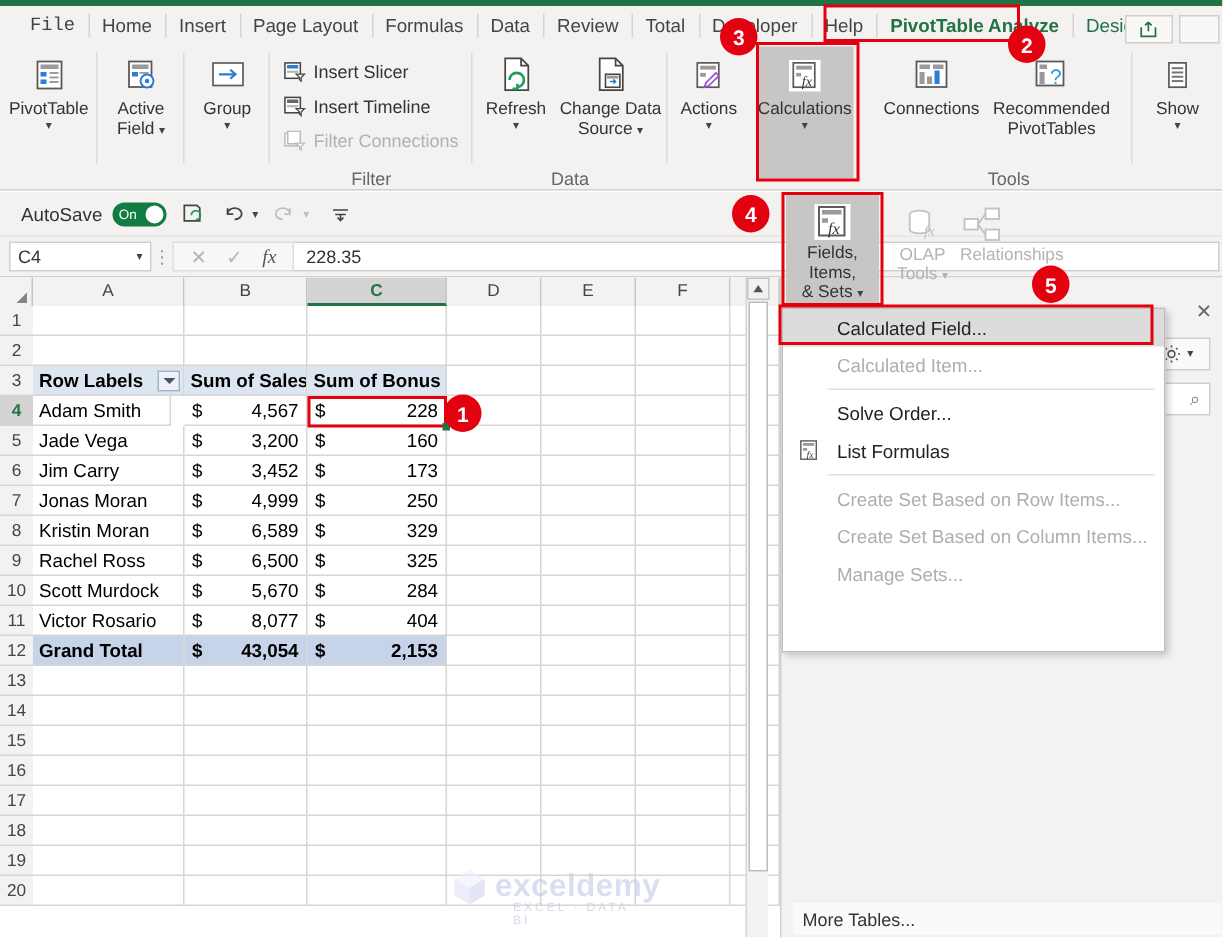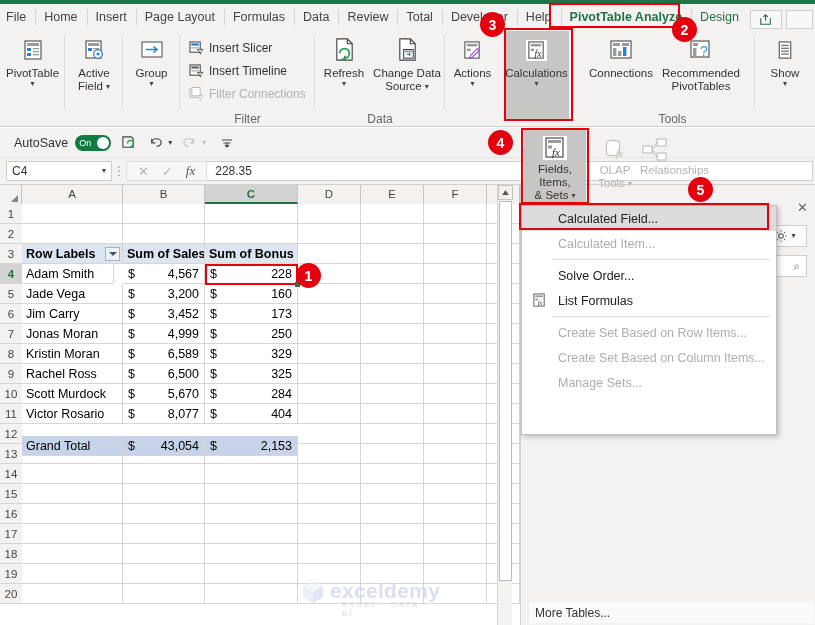--- a/index.html
+++ b/index.html
@@ -27,21 +27,21 @@
   .tab {
     font-size:12.5px; color:#444; padding:0 9px; height:26px;
     line-height:26px; white-space:nowrap; position:relative;
   }
   .tab + .tab::before{
     content:""; position:absolute; left:0; top:5px; height:16px;
     width:1px; background:#d6d4d2;
   }
   .tab.active-green { color:#217346; font-weight:bold; }
   .tab.design { color:#217346; }
-  .tab-first { padding-left:6px; }
+  .tab-first { padding-left:20px;font-family:Liberation Mono, monospace; }
   .share-btn{
     position:absolute; right:33px; top:6px; width:32px; height:19px;
     border:1px solid #d0cecc; background:#f9f8f7;
     display:flex; align-items:center; justify-content:center;
   }
   .share-btn2{
     position:absolute; right:2px; top:6px; width:27px; height:19px;
     border:1px solid #d0cecc; background:#f9f8f7;
   }
 
@@ -101,21 +101,21 @@
   .qicon{ width:20px; height:20px; display:flex; align-items:center; justify-content:center; color:#444; }
   .qicon.dis{ color:#bdbbb9; }
 
   
   .fbar{
     position:absolute; left:0; top:158px; width:815px; height:27px;
     background:#f3f2f1; display:flex; align-items:center;
     border-bottom:1px solid #d2d0ce;
   }
   .namebox{
-    margin-left:6px; width:106px; height:20px; background:#fff;
+    margin-left:6px; width:95px; height:20px; background:#fff;
     border:1px solid #d0cecc; display:flex; align-items:center;
     padding:0 5px; font-size:12px; color:#333; justify-content:space-between;
   }
   .fbdots{ width:14px; text-align:center; color:#9b9997; font-size:12px;}
   .fbicons{ display:flex; align-items:center; gap:13px; padding:0 11px;
             height:20px; border:1px solid #e0dedc; background:#f8f7f6;}
   .fbicons span{ color:#b6b4b2; font-size:13px;}
   .fbinput{
     flex:1; height:20px; background:#fff; border:1px solid #d0cecc;
     border-left:none; display:flex; align-items:center; padding-left:8px;
@@ -140,21 +140,21 @@
     font-size:11.5px; color:#444; text-align:center; line-height:20px;
     border-bottom:1px solid #d8d6d4; background:#f3f2f1;
   }
   .rh.sel{ background:#d3d3d3; color:#217346; font-weight:bold;}
   .cells{ position:absolute; left:22px; top:19px; }
   .cell{
     position:absolute; height:20px; border-right:1px solid #d8d6d4;
     border-bottom:1px solid #d8d6d4; font-size:12.5px; color:#000;
     display:flex; align-items:center; overflow:hidden; white-space:nowrap;
   }
-  .cell.gt{ background:#c6d3e8; font-weight:normal;margin-top:12px;}
+  .cell.gt{ background:#c6d3e8; font-weight:bold;}
   .cell.hdr{ background:#dce6f1; font-weight:bold;}
   .cell .cur{ position:absolute; left:5px; }
   .cell .num{ position:absolute; right:5px; }
   .cell .txt{ padding-left:4px;}
   .filterbtn{
     position:absolute; right:2px; top:3px; width:15px; height:14px;
     background:#eef2f8; border:1px solid #9fb3cd; display:flex;
     align-items:center; justify-content:center;
   }
   .filterbtn::after{ content:""; border-left:4px solid transparent; border-right:4px solid transparent;

